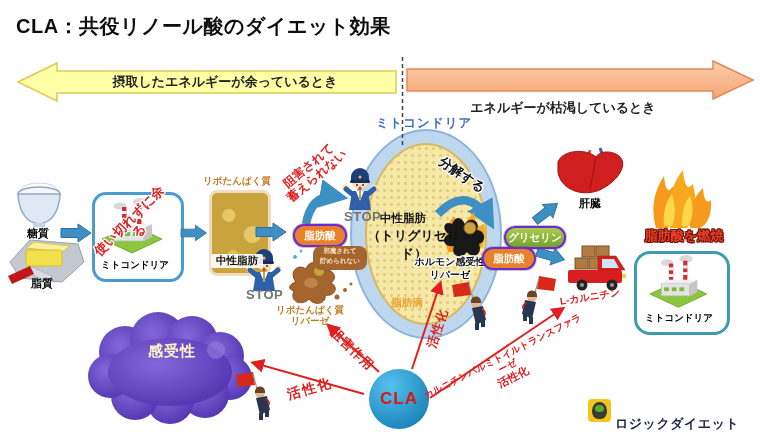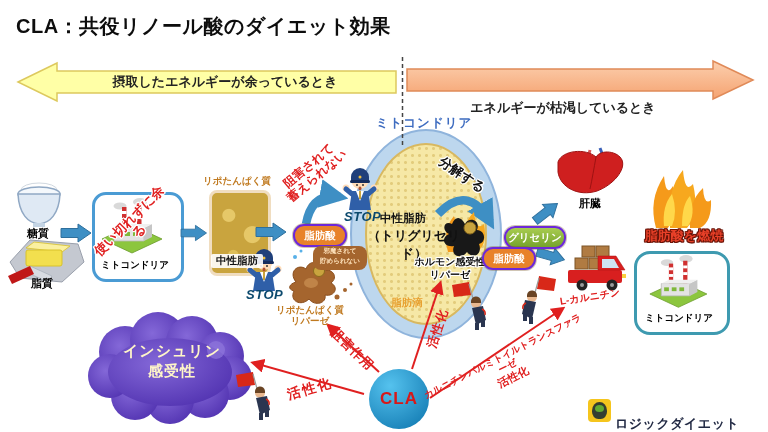--- a/index.html
+++ b/index.html
@@ -31,21 +31,21 @@
               background:#bdd7ee;border:2px solid #8fb4dc;}
   .cell-inner{left:365px;top:143px;width:118px;height:178px;border-radius:50%;
               background-color:#f6e8a6;border:2px solid #d8b860;
               background-image:radial-gradient(#e3cc7c 1.2px,rgba(0,0,0,0) 1.7px);
               background-size:7px 7px;}
   .pill{position:absolute;z-index:3;border:2px solid #6d28d9;border-radius:11px;
         box-shadow:0 0 0 1px rgba(120,90,40,.35);color:#fff;font-weight:bold;font-size:10.5px;
         display:flex;align-items:center;justify-content:center;}
   .pill-or{background:#e8822a;}
   .pill-gr{background:linear-gradient(180deg,#a8cc50,#76a32c);}
-  .stop{color:#0c4a6e;font-weight:900;font-size:13px;letter-spacing:.5px;font-style:italic;}
+  .stop{color:#737373;font-weight:900;font-size:13px;letter-spacing:.5px;}
   .lbl-brown{color:#c07a20;font-weight:bold;font-size:9.5px;line-height:1.15;}
   .bubble{left:313px;top:246px;width:54px;height:24px;background:#a5652e;border-radius:8px;
           color:#ffe3bc;font-size:6.5px;font-weight:bold;line-height:1.5;text-align:center;}
   .bubble:after{content:"";position:absolute;left:6px;bottom:-5px;border:5px solid rgba(0,0,0,0);
           border-top-color:#a5652e;border-left-width:3px;border-right-width:3px;}
   .cla-circle{left:369px;top:369px;width:60px;height:60px;border-radius:50%;
           background:radial-gradient(circle at 35% 28%,#55c2ee,#1b84ba 78%);
           color:#d81818;font-weight:900;font-size:17px;letter-spacing:1px;
           display:flex;align-items:center;justify-content:center;}
   .logo-box{left:588px;top:399px;width:23px;height:23px;background:#f5c51d;border-radius:4px;}
@@ -279,21 +279,20 @@
   <div class="abs l2 xb ctr olw" style="left:430px;top:166px;width:64px;font-size:13px;color:#111;transform:rotate(34deg);">分解する</div>
 
   <div class="pill pill-gr" style="left:504px;top:226px;width:58px;height:19px;">グリセリン</div>
   <div class="pill pill-or" style="left:482px;top:247px;width:50px;height:19px;">脂肪酸</div>
   <div class="abs l2 b ctr" style="left:568px;top:196px;width:44px;font-size:11px;">肝臓</div>
   <div class="abs l2 ctr red" style="left:552px;top:290px;width:76px;font-size:10px;font-weight:800;transform:rotate(-9deg);">L-カルニチン</div>
   <div class="abs l2 xb ctr old" style="left:632px;top:227px;width:104px;font-size:13px;color:#e84028;">脂肪酸を燃焼</div>
   <div class="abs l2 b ctr" style="left:638px;top:312px;width:82px;font-size:9.5px;">ミトコンドリア</div>
 
   <div class="abs l2 insulin-txt">
-    <div>インシュリン</div>
     <div>感受性</div>
   </div>
 
   <div class="abs l2 cla-circle">CLA</div>
   <div class="abs l2 xb ctr red" style="left:278px;top:380px;width:64px;font-size:13.5px;letter-spacing:2px;transform:rotate(-16deg);">活性化</div>
   <div class="abs l2 xb ctr red" style="left:322px;top:341px;width:60px;font-size:12.5px;letter-spacing:1px;transform:rotate(44deg);">阻害作用</div>
   <div class="abs l2 xb ctr red" style="left:410px;top:320px;width:56px;font-size:12.5px;letter-spacing:1px;transform:rotate(-72deg);">活性化</div>
   <div class="abs l2 ctr red" style="left:418px;top:349px;width:180px;transform:rotate(-27deg);line-height:1.2;">
     <div style="font-size:9.5px;font-weight:800;">カルニチンパルミトイルトランスファラーゼ</div>
     <div style="font-size:11px;font-weight:900;">活性化</div>

